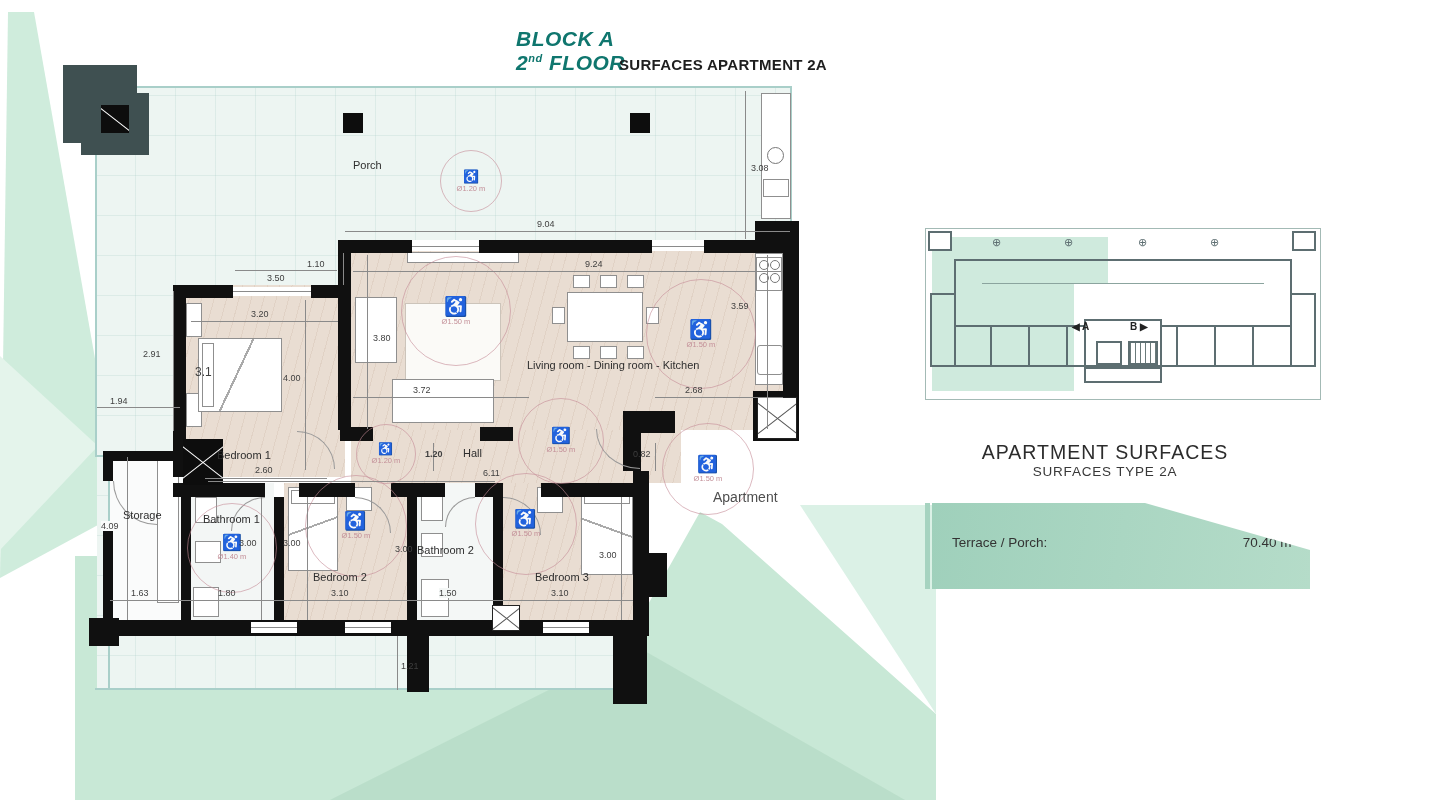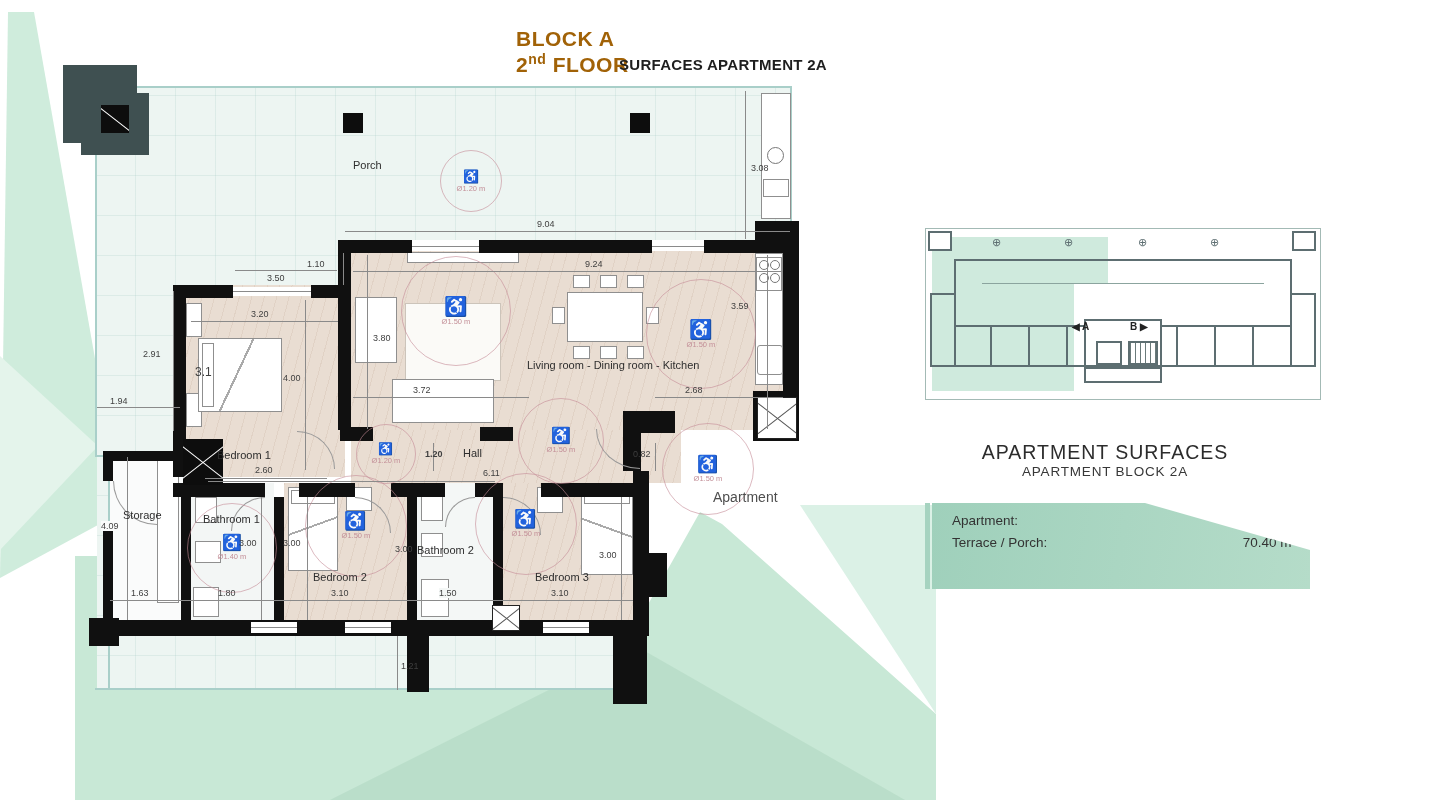--- a/index.html
+++ b/index.html
@@ -31,24 +31,24 @@
   .circle .gl{line-height:1;}
   .circle .dl{font-size:7.5px;margin-top:1px;}
   .arc{position:absolute;box-sizing:border-box;}
   .xbox{position:absolute;background:#fff;border:1px solid #222;overflow:hidden;}
   .xbox b,.xbox i{position:absolute;left:-25%;top:50%;width:150%;height:0;border-top:1px solid #555;}
   .xbox b{transform:rotate(38deg);} .xbox i{transform:rotate(-38deg);}
   .shaft{background:#0d0d0d;border:none;}
   .shaft b,.shaft i{border-top:1.5px solid #fff;}
   .pcol{position:absolute;background:#0d0d0d;}
   
-  #title{position:absolute;left:516px;top:27px;color:#a16207;}
+  #title{position:absolute;left:516px;top:27px;color:#0f766e;font-style:italic;}
   #title .l1{font-size:21px;font-weight:600;letter-spacing:.5px;}
   #title .l2{font-size:21px;font-weight:600;letter-spacing:.5px;}
-  #title sup{font-size:14px;}
+  #title sup{font-size:11px;}
   #subtitle{position:absolute;left:619px;top:56px;font-size:15px;font-weight:600;color:#1e1e1e;letter-spacing:.3px;}
   
   #overview{position:absolute;left:925px;top:228px;width:396px;height:172px;border:1px solid #a3bab5;box-sizing:border-box;}
   .ovline{position:absolute;background:#5d6e71;}
   .ovbox{position:absolute;border:2px solid #5d6e71;box-sizing:border-box;background:transparent;}
   .ovplus{position:absolute;font-size:11px;color:#5d6e71;line-height:1;}
   .ovlabel{position:absolute;font-size:10px;font-weight:bold;color:#222;}
   
   #surf-title{position:absolute;left:940px;top:441px;width:330px;text-align:center;
      font-size:19.5px;color:#2c2c2c;letter-spacing:1px;}
@@ -348,24 +348,20 @@
   <span class="ovplus" style="left:138px;top:8px;">⊕</span>
   <span class="ovplus" style="left:212px;top:8px;">⊕</span>
   <span class="ovplus" style="left:284px;top:8px;">⊕</span>
   <div class="ovbox" style="left:2px;top:2px;width:24px;height:20px;border-width:2px;background:#fff;"></div>
   <div class="ovbox" style="left:366px;top:2px;width:24px;height:20px;border-width:2px;background:#fff;"></div>
   <span class="ovlabel" style="left:146px;top:92px;">◀ A</span>
   <span class="ovlabel" style="left:204px;top:92px;">B ▶</span>
 </div>
 
 <div id="surf-title">APARTMENT SURFACES</div>
-<div id="surf-sub">APARTMENT BLOCK 2A</div>
+<div id="surf-sub">SURFACES TYPE 2A</div>
 <div class="abs" style="left:925px;top:503px;width:5px;height:86px;background:#a6d3c0;"></div>
 <div id="surf-panel">
-  <div class="srow" style="top:10px;">
-    <span>Apartment:</span>
-    <span class="v">106.20 m²</span>
-  </div>
   <div class="srow" style="top:32px;">
     <span>Terrace / Porch:</span>
     <span class="v">70.40 m²</span>
   </div>
 </div>
 
 </body></html>

